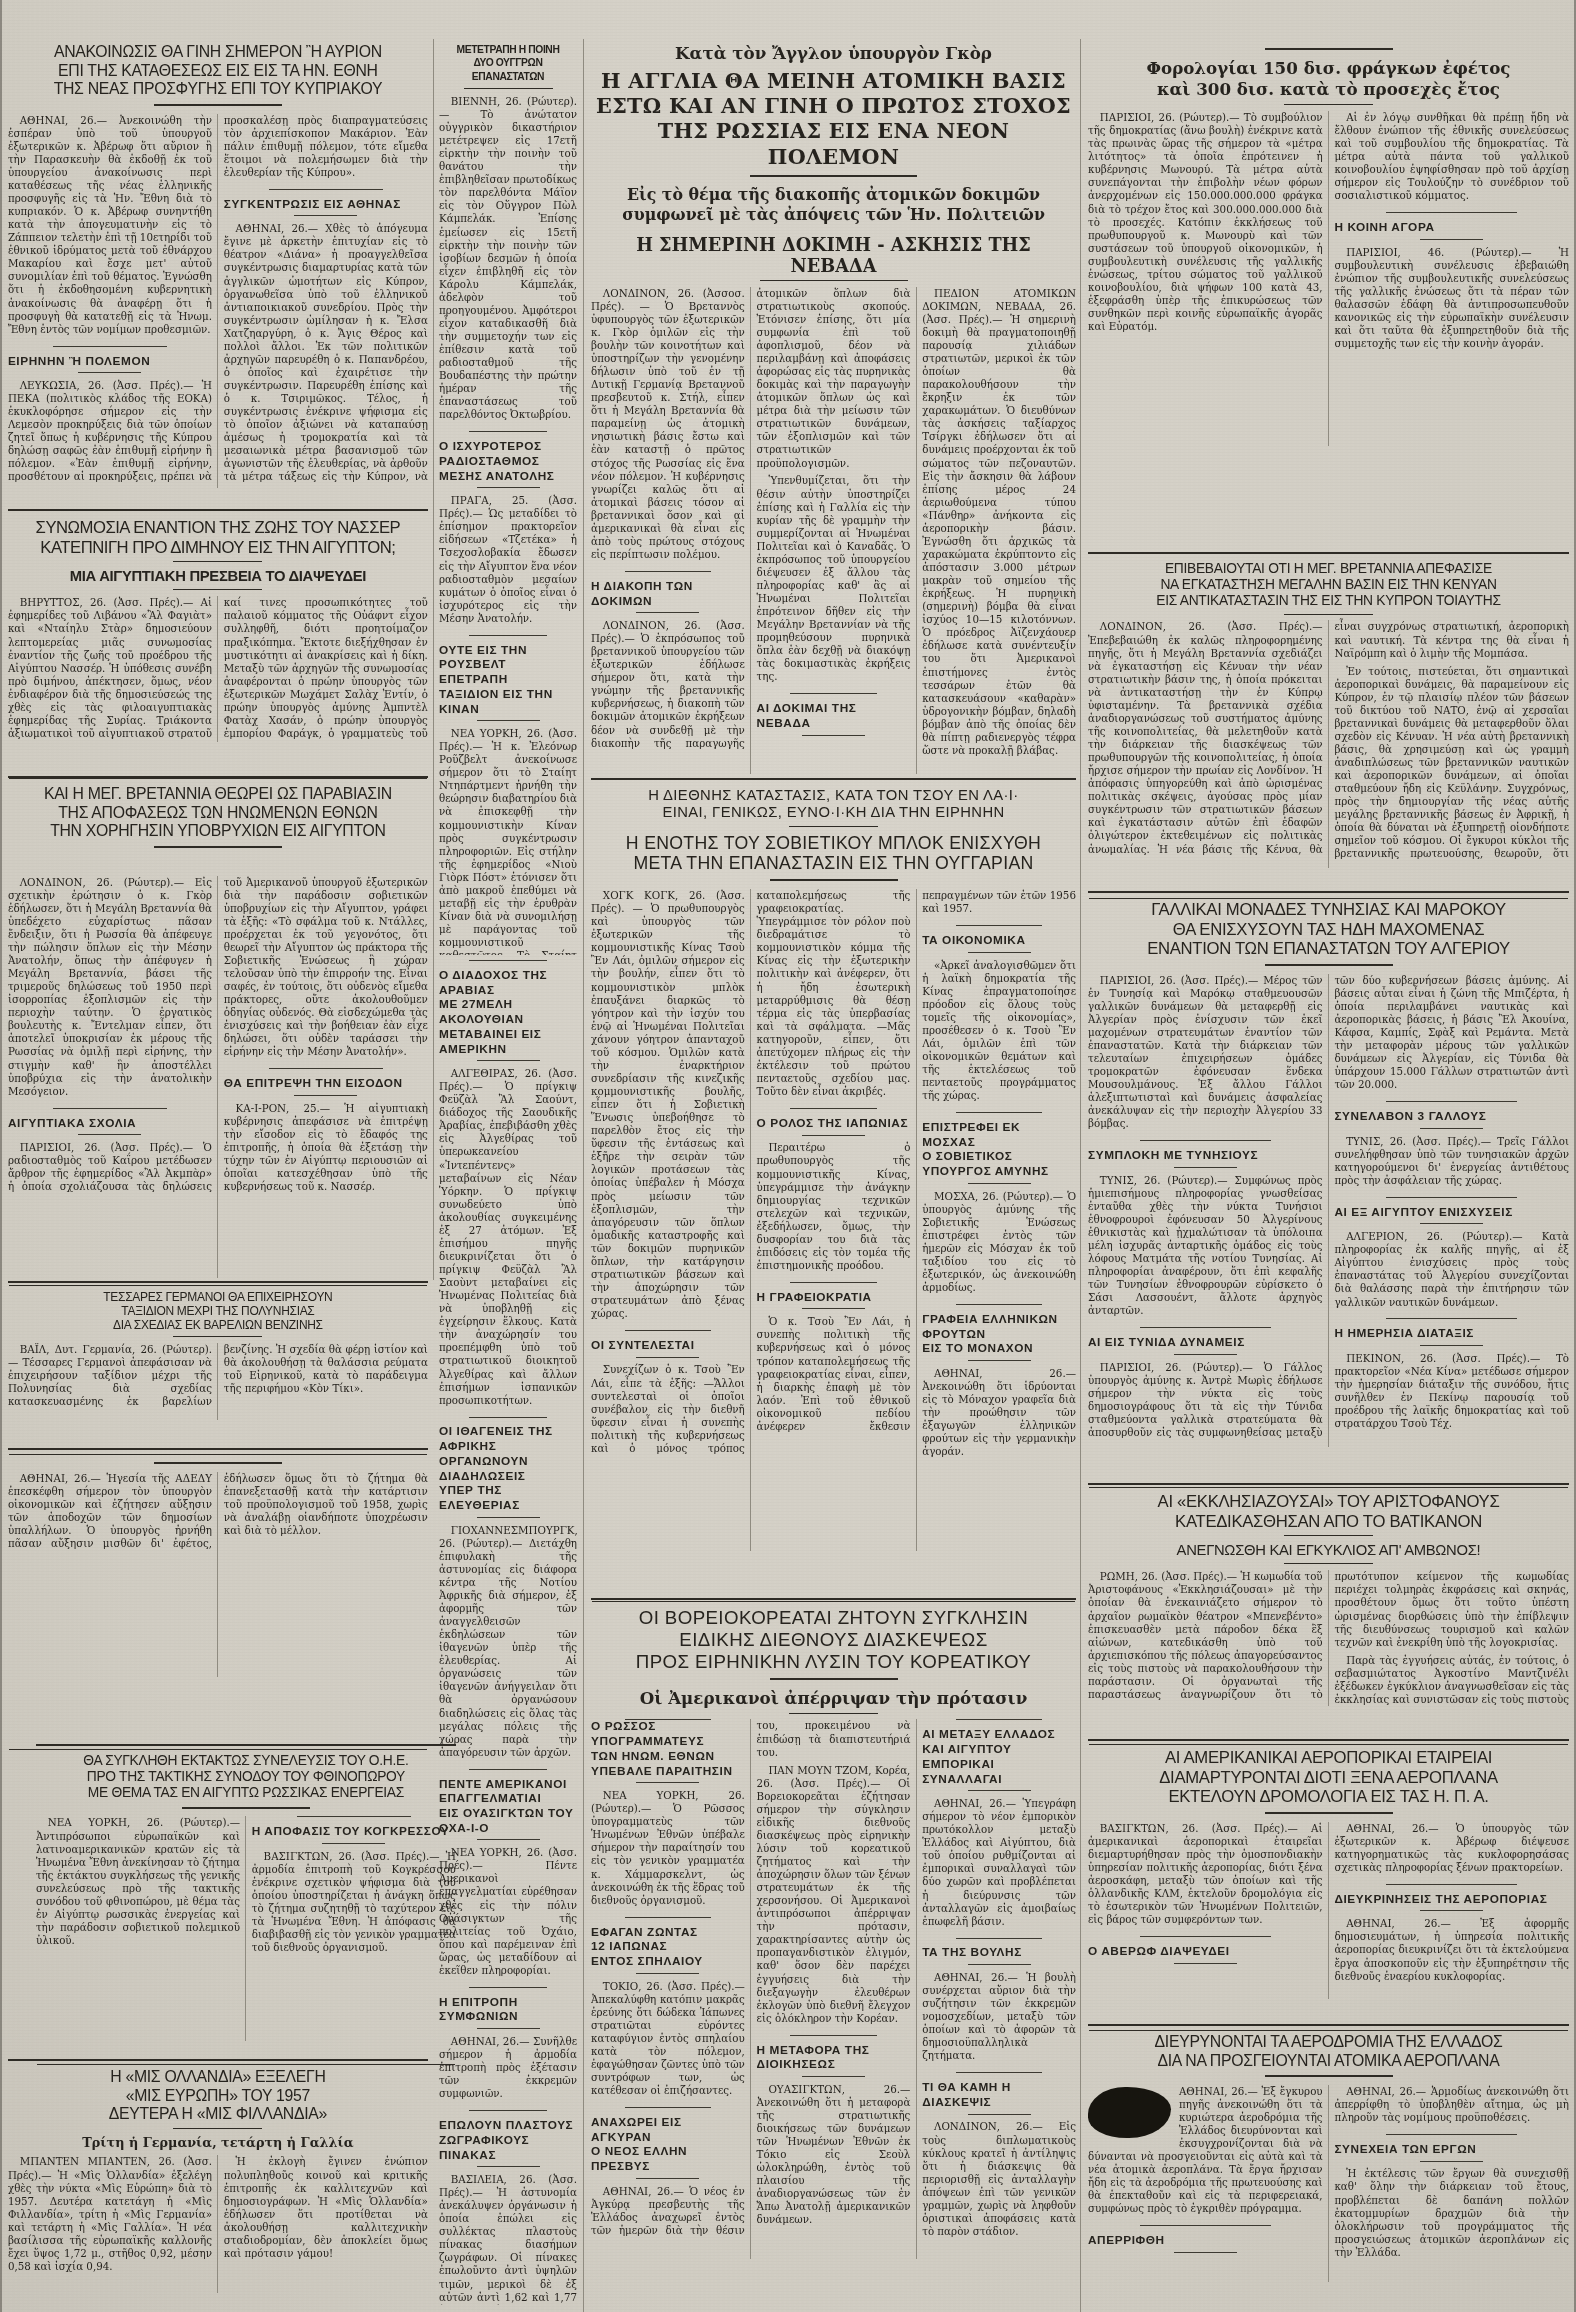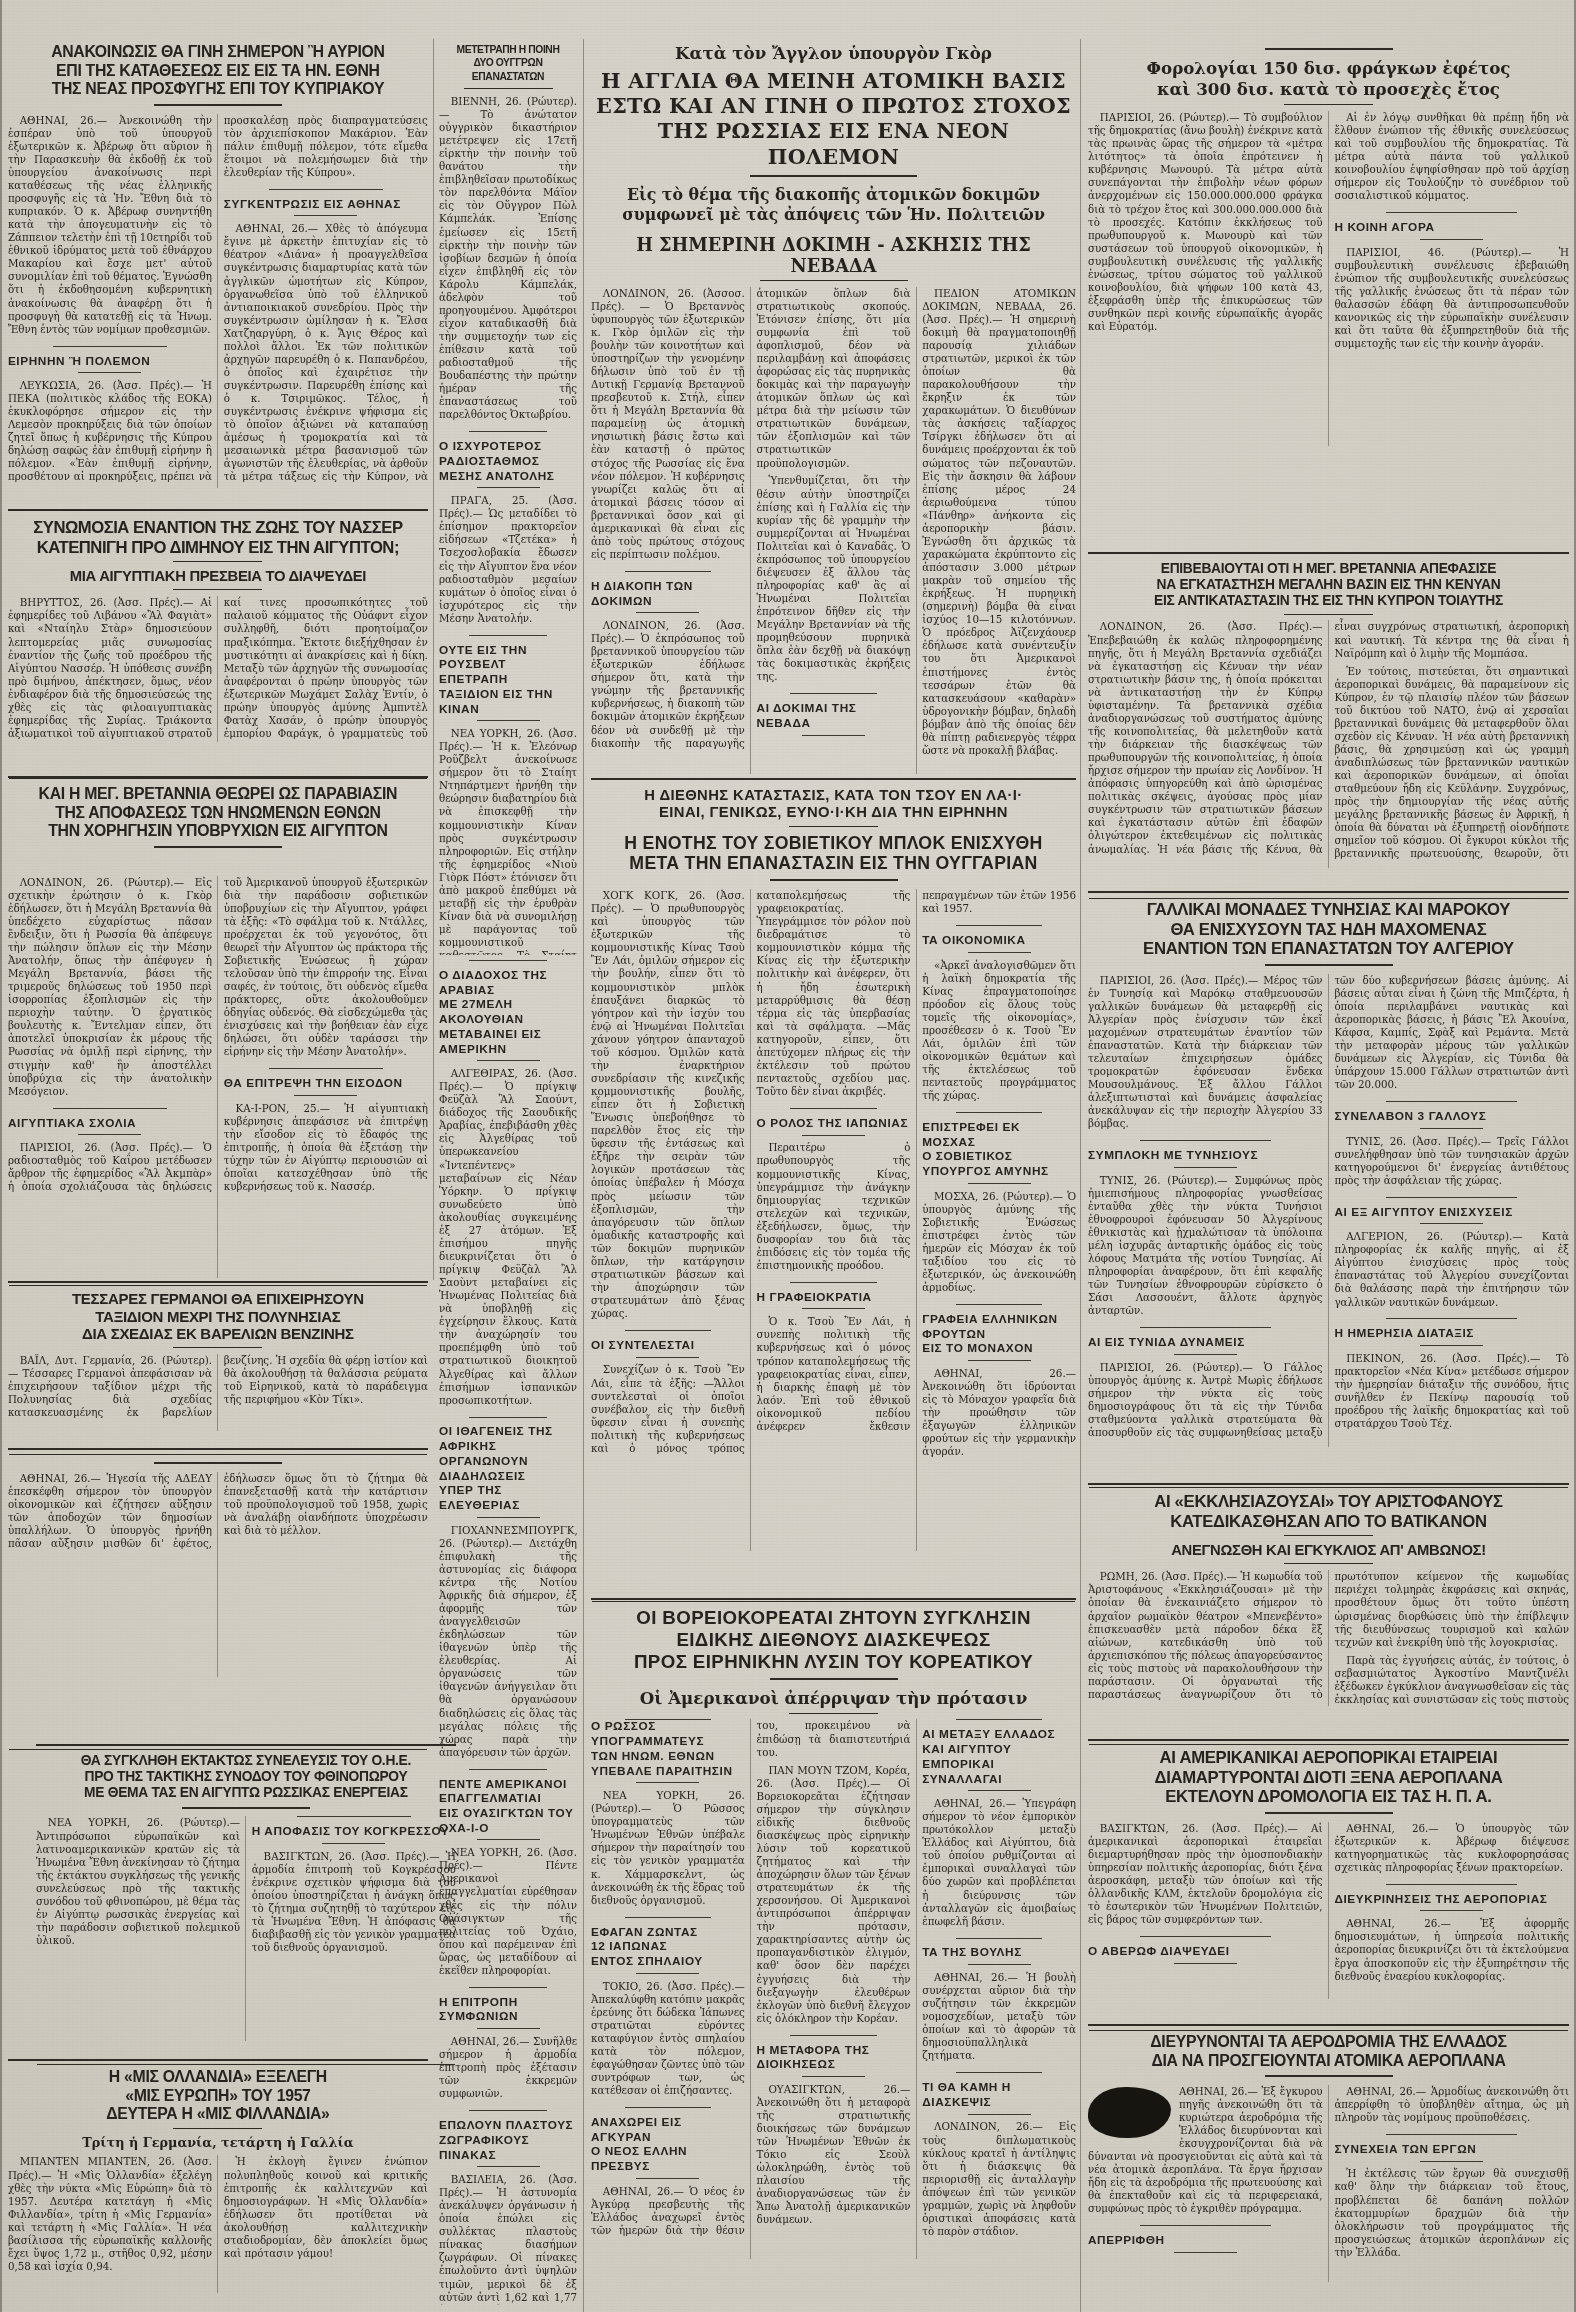--- a/index.html
+++ b/index.html
@@ -5,21 +5,21 @@
   html,body{margin:0;padding:0;}
   body{background:#b7b3aa;}
   #page{position:relative;width:1576px;height:2313px;margin:0 auto;
         background:#d3cfc6;
         background-image:radial-gradient(ellipse at 50% 30%, #d8d4cb 0%, #d0ccc2 70%, #c8c4ba 100%);
         overflow:hidden;color:#26231e;
         font-family:"DejaVu Serif", serif;}
   .sec{position:absolute;overflow:hidden;}
   .tl{border-top:2px solid #2e2b25;box-shadow:0 2px 0 -1px #2e2b25;padding-top:6.9px;}
   .pl{white-space:pre-line;}
-  .hl{font-family:"Liberation Sans", sans-serif;font-weight:700;text-align:center;
+  .hl{font-family:"Liberation Sans", sans-serif;font-weight:400;text-align:center;
       line-height:1.18;letter-spacing:-0.3px;margin:0 0 3.9px 0;}
   .hl-serif{font-family:"DejaVu Serif", serif;font-weight:700;text-align:center;line-height:1.22;margin:0;}
   .kick{font-weight:700;text-align:center;font-size:16.7px;margin:0 0 5.9px 0;}
   .deck{font-weight:700;text-align:center;font-size:15.8px;line-height:1.3;margin:5.9px 0 2px 0;
         font-family:"DejaVu Serif", serif;}
   .underl{width:128px;border-top:2px solid #2e2b25;margin:4.9px auto 7.9px auto;}
   .underl.thin{border-top-width:1px;width:89px;margin:3px auto 5.9px auto;}
   .cols2{column-count:2;column-gap:11.8px;column-rule:1px solid #8f8b80;}
   .cols3{column-count:3;column-gap:11.8px;column-rule:1px solid #8f8b80;}
   .p{font-size:10.3px;line-height:1.27;text-align:justify;margin:0 0 4.9px 0;text-indent:11.8px;}
@@ -250,21 +250,21 @@
       <div class="ink"></div>
       <p class="p noind">ΑΘΗΝΑΙ, 26.— Ἐξ ἔγκυρου πηγῆς ἀνεκοινώθη ὅτι τὰ κυριώτερα ἀεροδρόμια τῆς Ἑλλάδος διευρύνονται καὶ ἐκσυγχρονίζονται διὰ νὰ δύνανται νὰ προσγειοῦνται εἰς αὐτὰ καὶ τὰ νέα ἀτομικὰ ἀεροπλάνα. Τὰ ἔργα ἤρχισαν ἤδη εἰς τὰ ἀεροδρόμια τῆς πρωτευούσης καὶ θὰ ἐπεκταθοῦν καὶ εἰς τὰ περιφερειακά, συμφώνως πρὸς τὸ ἐγκριθὲν πρόγραμμα.</p>
       <div class="bh">ΑΠΕΡΡΙΦΘΗ</div>
       <p class="p">ΑΘΗΝΑΙ, 26.— Ἁρμοδίως ἀνεκοινώθη ὅτι ἀπερρίφθη τὸ ὑποβληθὲν αἴτημα, ὡς μὴ πληροῦν τὰς νομίμους προϋποθέσεις.</p>
       <div class="bh">ΣΥΝΕΧΕΙΑ ΤΩΝ ΕΡΓΩΝ</div>
       <p class="p">Ἡ ἐκτέλεσις τῶν ἔργων θὰ συνεχισθῇ καθ' ὅλην τὴν διάρκειαν τοῦ ἔτους, προβλέπεται δὲ δαπάνη πολλῶν ἑκατομμυρίων δραχμῶν διὰ τὴν ὁλοκλήρωσιν τοῦ προγράμματος τῆς προσγειώσεως ἀτομικῶν ἀεροπλάνων εἰς τὴν Ἑλλάδα.</p>
     </div>
   </section>
 
   <section class="sec tl" style="left:7.9px;top:1281px;width:420px;height:164px;">
-    <h1 class="hl pl" style="font-size:15px;">ΤΕΣΣΑΡΕΣ ΓΕΡΜΑΝΟΙ ΘΑ ΕΠΙΧΕΙΡΗΣΟΥΝ
+    <h1 class="hl pl" style="font-size:12px;">ΤΕΣΣΑΡΕΣ ΓΕΡΜΑΝΟΙ ΘΑ ΕΠΙΧΕΙΡΗΣΟΥΝ
 ΤΑΞΙΔΙΟΝ ΜΕΧΡΙ ΤΗΣ ΠΟΛΥΝΗΣΙΑΣ
 ΔΙΑ ΣΧΕΔΙΑΣ ΕΚ ΒΑΡΕΛΙΩΝ ΒΕΝΖΙΝΗΣ</h1>
     <div class="underl thin"></div>
     <div class="cols2" style="height:77px;">
       <p class="p">ΒΑΪΛ, Δυτ. Γερμανία, 26. (Ρώυτερ).— Τέσσαρες Γερμανοὶ ἀπεφάσισαν νὰ ἐπιχειρήσουν ταξίδιον μέχρι τῆς Πολυνησίας διὰ σχεδίας κατασκευασμένης ἐκ βαρελίων βενζίνης. Ἡ σχεδία θὰ φέρῃ ἱστίον καὶ θὰ ἀκολουθήσῃ τὰ θαλάσσια ρεύματα τοῦ Εἰρηνικοῦ, κατὰ τὸ παράδειγμα τῆς περιφήμου «Κὸν Τίκι».</p>
 
     </div>
   </section>
 
   <section class="sec tl" style="left:7.9px;top:1448px;width:420px;height:292px;">

